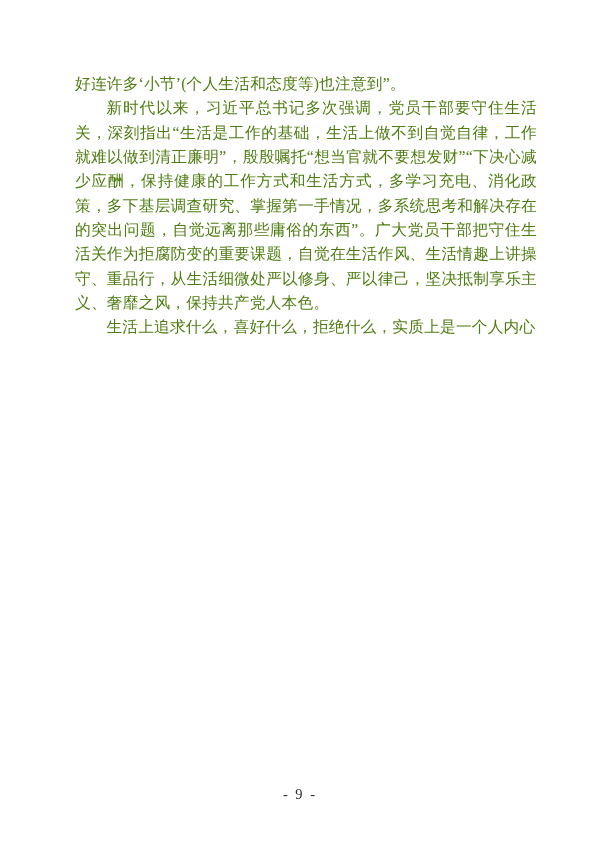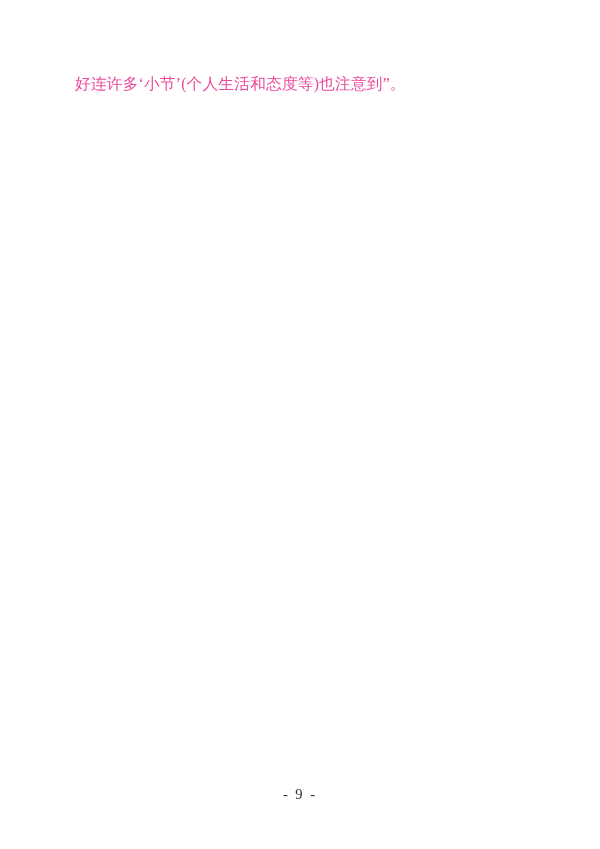--- a/index.html
+++ b/index.html
@@ -15,21 +15,21 @@
     background: #ffffff;
     overflow: hidden;
   }
   .body-text {
     position: absolute;
     left: 75px;
     top: 72px;
     width: 462px;
     font-size: 15.7px;
     line-height: 24.35px;
-    color: #ec4899;
+    color: #4d7c0f;
     text-align: justify;
     letter-spacing: 0.2px;
   }
   .para {
     text-indent: 2em;
   }
   .para.no-indent {
     text-indent: 0;
   }
   .page-number {
@@ -42,15 +42,17 @@
     color: #2b2b2b;
     letter-spacing: 2px;
   }
 </style>
 </head>
 <body>
 
 <div class="page">
   <div class="body-text">
     <p class="para no-indent">好连许多‘小节’(个人生活和态度等)也注意到”。</p>
+    <p class="para">新时代以来，习近平总书记多次强调，党员干部要守住生活关，深刻指出“生活是工作的基础，生活上做不到自觉自律，工作就难以做到清正廉明”，殷殷嘱托“想当官就不要想发财”“下决心减少应酬，保持健康的工作方式和生活方式，多学习充电、消化政策，多下基层调查研究、掌握第一手情况，多系统思考和解决存在的突出问题，自觉远离那些庸俗的东西”。广大党员干部把守住生活关作为拒腐防变的重要课题，自觉在生活作风、生活情趣上讲操守、重品行，从生活细微处严以修身、严以律己，坚决抵制享乐主义、奢靡之风，保持共产党人本色。</p>
+    <p class="para">生活上追求什么，喜好什么，拒绝什么，实质上是一个人内心</p>
   </div>
   <div class="page-number">- 9 -</div>
 </div>
 
 </body></html>

